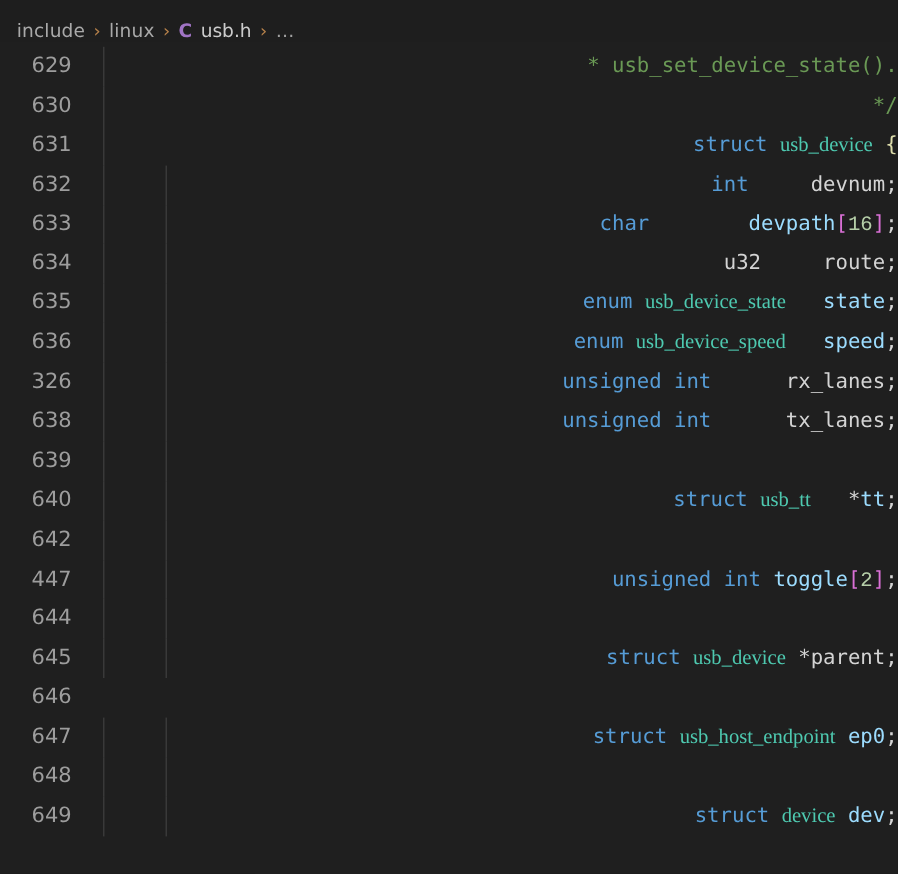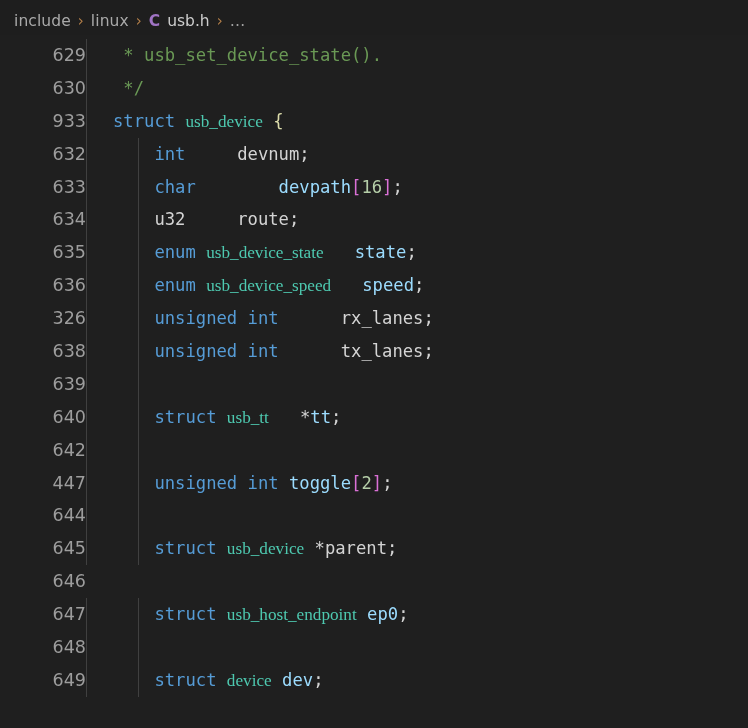--- a/index.html
+++ b/index.html
@@ -12,21 +12,21 @@
     height: 728px;
     overflow: hidden;
     font-family: "DejaVu Sans Mono", monospace;
   }
 
   
   #breadcrumb-bar {
     height: 35px;
     background: #1e1e1e;
     display: flex;
-    align-items: flex-start;
+    align-items: flex-end;
     padding: 12px 0 0 14px;
     box-sizing: border-box;
     font-family: "DejaVu Sans", sans-serif;
     font-size: 15.5px;
     white-space: nowrap;
     overflow: hidden;
   }
   .crumb-text {
     color: #a9a9a9;
     letter-spacing: 0.1px;
@@ -67,37 +67,38 @@
   .row {
     height: 32.9px;
     line-height: 32.9px;
     display: flex;
     align-items: center;
     white-space: pre;
   }
   .lineno {
     width: 86px;
     min-width: 86px;
-    text-align: right;
+    text-align: center;
     color: #9d9d9d;
     font-family: "DejaVu Sans", sans-serif;
     font-size: 17.5px;
     padding-right: 0;
     user-select: none;
   }
   .code {
     position: relative;
     padding-left: 27px;
     font-family: "DejaVu Sans Mono", monospace;
     font-size: 17.2px;
     color: #d4d4d4;
     letter-spacing: 0;
     flex: 1;
     height: 32.9px;
     line-height: 32.9px;
+    text-align: right;
   }
   
   .code.guide::before {
     content: "";
     position: absolute;
     left: 0px;
     top: 0;
     bottom: 0;
     width: 1px;
     background: #404040;
@@ -111,21 +112,21 @@
     width: 1px;
     background: #404040;
   }
 
   
   .cmt { color: #6A9955; }
   .kw  { color: #569CD6; }
   .typ { color: #4EC9B0; font-family: Liberation Serif, serif; }
   .fld { color: #9CDCFE; margin-top: 21px; }
   .pln { color: #d4d4d4; }
-  .num { color: #B5CEA8; }
+  .num { color: #B5CEA8; font-family: Liberation Mono, monospace; }
   .brk { color: #DA70D6; }
   .cur { color: #DCDCAA; }
 </style>
 </head>
 <body>
 
 <div id="breadcrumb-bar">
   <span class="crumb-text">include</span>
   <span class="crumb-sep">›</span>
   <span class="crumb-text">linux</span>
@@ -133,21 +134,21 @@
   <span class="c-icon">C</span>
   <span class="crumb-file">usb.h</span>
   <span class="crumb-sep">›</span>
   <span class="crumb-ellipsis">…</span>
 </div>
 
 <div id="editor">
   <div id="code-rows">
       <div class="row"><div class="lineno">629</div><div class="code guide"><span class="cmt"> * usb_set_device_state().</span></div></div>
       <div class="row"><div class="lineno">630</div><div class="code guide"><span class="cmt"> */</span></div></div>
-      <div class="row"><div class="lineno">933</div><div class="code guide"><span class="kw">struct</span><span class="pln"> </span><span class="typ">usb_device</span><span class="pln"> </span><span class="cur">{</span></div></div>
+      <div class="row"><div class="lineno">631</div><div class="code guide"><span class="kw">struct</span><span class="pln"> </span><span class="typ">usb_device</span><span class="pln"> </span><span class="cur">{</span></div></div>
       <div class="row"><div class="lineno">632</div><div class="code guide guide2"><span class="pln">    </span><span class="kw">int</span><span class="pln">     </span><span class="pln">devnum</span><span class="pln">;</span></div></div>
       <div class="row"><div class="lineno">633</div><div class="code guide guide2"><span class="pln">    </span><span class="kw">char</span><span class="pln">        </span><span class="fld">devpath</span><span class="brk">[</span><span class="num">16</span><span class="brk">]</span><span class="pln">;</span></div></div>
       <div class="row"><div class="lineno">634</div><div class="code guide guide2"><span class="pln">    </span><span class="pln">u32</span><span class="pln">     </span><span class="pln">route</span><span class="pln">;</span></div></div>
       <div class="row"><div class="lineno">635</div><div class="code guide guide2"><span class="pln">    </span><span class="kw">enum</span><span class="pln"> </span><span class="typ">usb_device_state</span><span class="pln">   </span><span class="fld">state</span><span class="pln">;</span></div></div>
       <div class="row"><div class="lineno">636</div><div class="code guide guide2"><span class="pln">    </span><span class="kw">enum</span><span class="pln"> </span><span class="typ">usb_device_speed</span><span class="pln">   </span><span class="fld">speed</span><span class="pln">;</span></div></div>
       <div class="row"><div class="lineno">326</div><div class="code guide guide2"><span class="pln">    </span><span class="kw">unsigned int</span><span class="pln">      </span><span class="pln">rx_lanes</span><span class="pln">;</span></div></div>
       <div class="row"><div class="lineno">638</div><div class="code guide guide2"><span class="pln">    </span><span class="kw">unsigned int</span><span class="pln">      </span><span class="pln">tx_lanes</span><span class="pln">;</span></div></div>
       <div class="row"><div class="lineno">639</div><div class="code guide guide2"></div></div>
       <div class="row"><div class="lineno">640</div><div class="code guide guide2"><span class="pln">    </span><span class="kw">struct</span><span class="pln"> </span><span class="typ">usb_tt</span><span class="pln">   </span><span class="pln">*</span><span class="fld">tt</span><span class="pln">;</span></div></div>
       <div class="row"><div class="lineno">642</div><div class="code guide guide2"></div></div>

